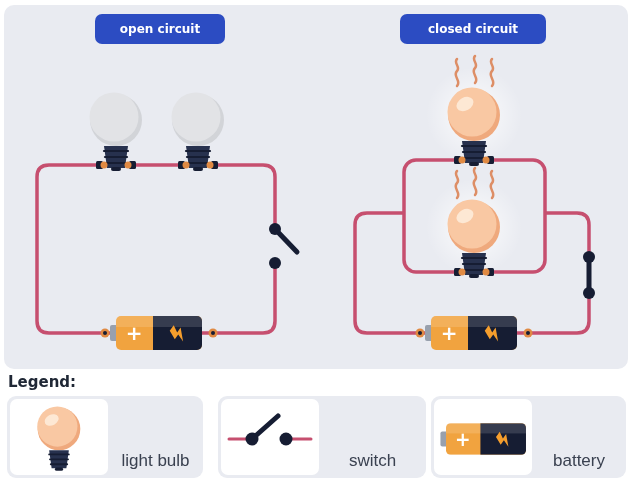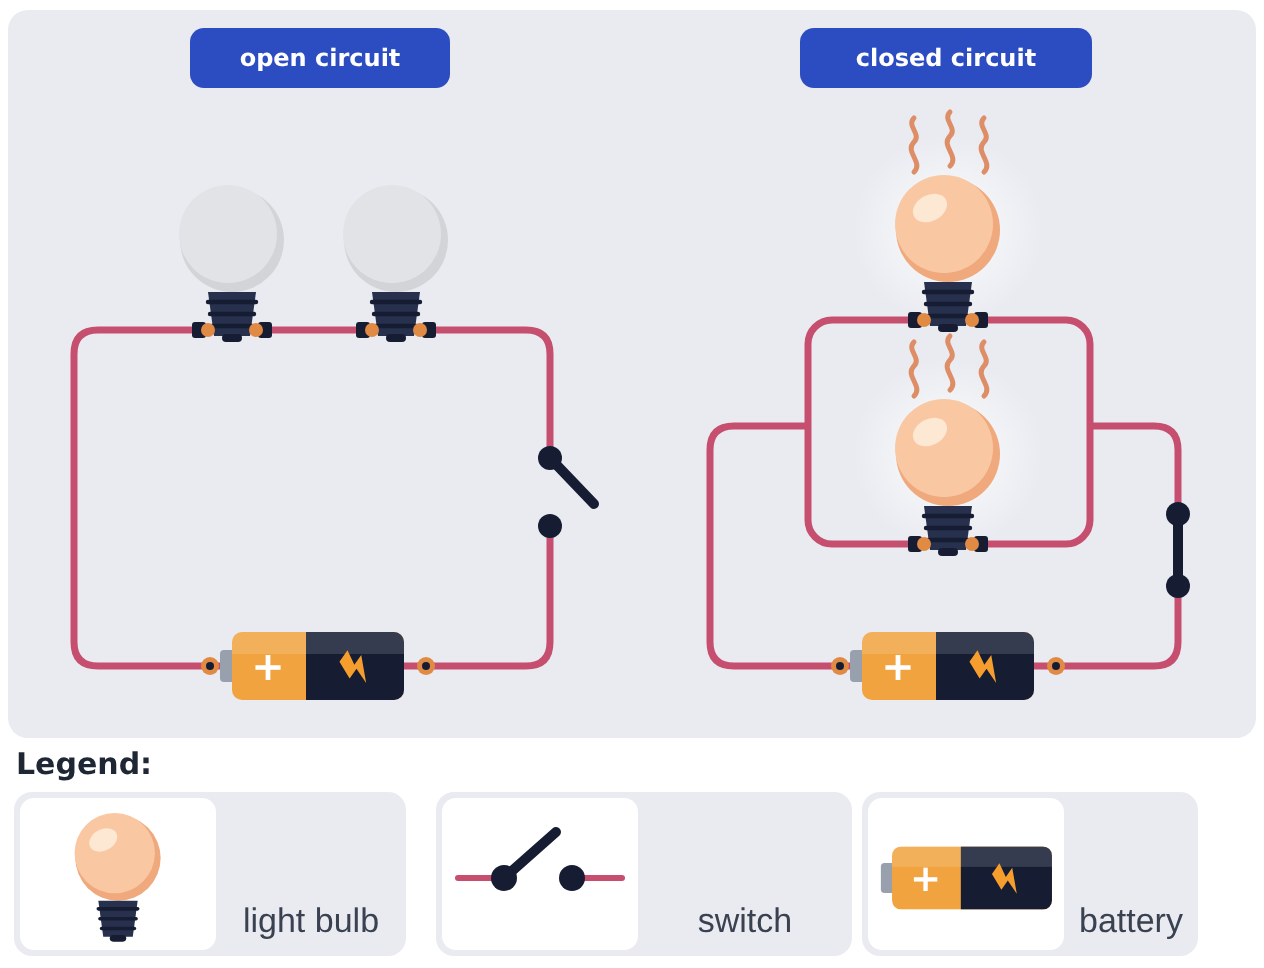--- a/index.html
+++ b/index.html
@@ -44,21 +44,21 @@
     position:absolute;left:8px;top:373px;
     font-family:"DejaVu Sans",sans-serif;font-weight:bold;font-size:15px;
     color:var(--title_text);
   }
   .legend-card{
     position:absolute;top:396px;height:82px;border-radius:9px;
     background:var(--panel);display:flex;align-items:center;
   }
   #card-bulb{left:7px;width:196px;}
   #card-switch{left:218px;width:208px;}
-  #card-battery{left:431px;width:168px;}
+  #card-battery{left:431px;width:195px;}
   .icon-box{
     width:98px;height:76px;flex:none;margin-left:3px;
     background:#ffffff;border-radius:7px;
     display:flex;align-items:center;justify-content:center;
   }
   .legend-label{
     flex:1;text-align:center;font-size:17px;color:var(--label_text);margin-top:48px;
   }
 </style>
 </head>

